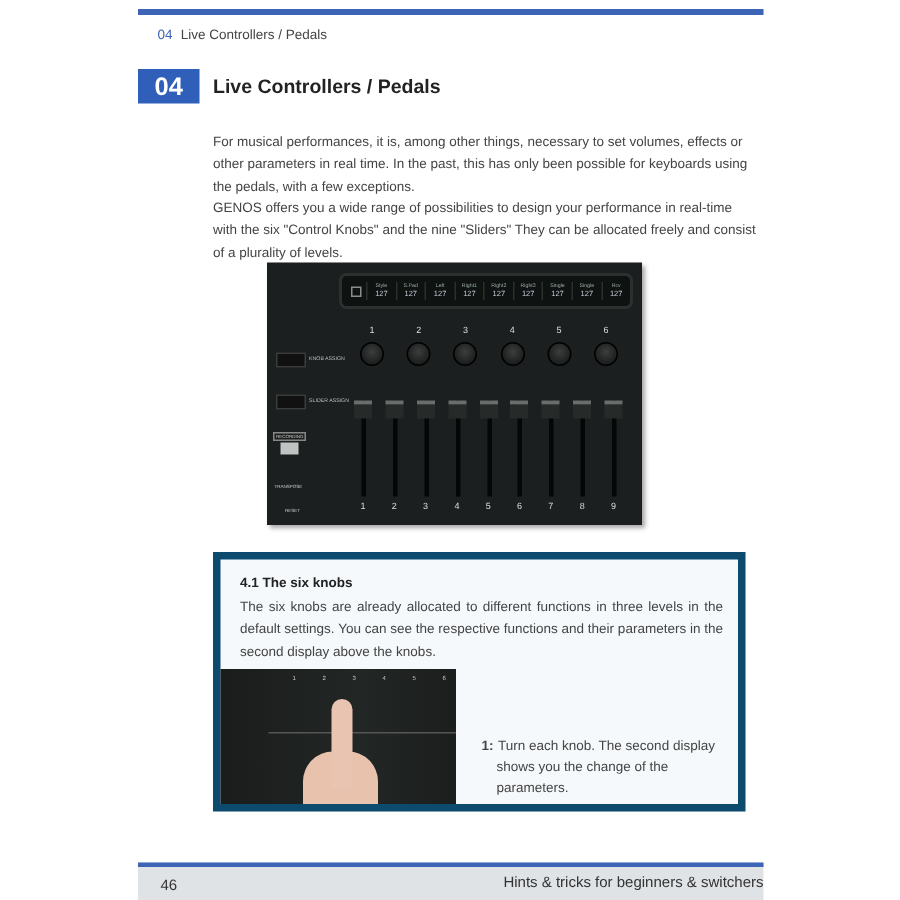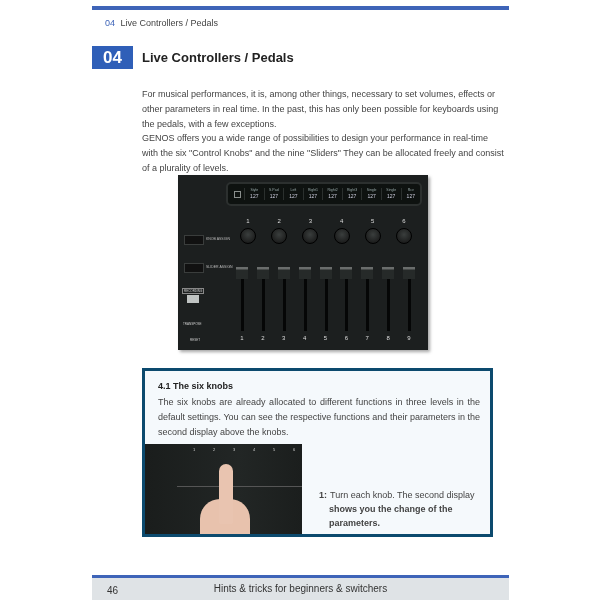--- a/index.html
+++ b/index.html
@@ -43,39 +43,39 @@
   .transpose { position:absolute; left:5px; top:147px; font-size:3px; color:#ccc; }
   .reset { position:absolute; left:12px; top:163px; font-size:3px; color:#ccc; }
   .slider-row { position:absolute; left:55px; top:92px; width:185px; display:flex; justify-content:space-between; }
   .slider-col { width:18px; text-align:center; position:relative; height:80px; }
   .slider-track { position:absolute; left:8px; top:0; width:3px; height:64px; background:#050606; }
   .slider-cap { position:absolute; left:3px; top:0; width:12px; height:12px; background:linear-gradient(#6a6d6c 0, #6a6d6c 2px, #262a29 3px); }
   .slider-num { position:absolute; left:0; right:0; top:68px; font-size:6px; color:#ddd; }
 
   .subbox {
     position:absolute; left:142px; top:368px; width:345px; height:163px;
-    background:#f5f9fc; border:3px solid #0c4a6e;
+    background:#f5f9fc; border:5px solid #0c4a6e;
   }
   .subbox-title { position:absolute; left:13px; top:10px; font-size:9px; font-weight:bold; color:#222; }
   .subbox-text { position:absolute; left:13px; top:24px; width:322px; font-size:9px; line-height:15px; color:#444; text-align:justify; margin:0; }
   .photo {
     position:absolute; left:0; top:73px; width:157px; height:90px;
     background:linear-gradient(90deg,#1a1d1c,#222625 60%,#1b1e1d); overflow:hidden;
   }
   .photo .pnum { position:absolute; top:3px; font-size:4px; color:#ccc; }
   .photo .line { position:absolute; left:32px; width:125px; height:1px; background:#555; }
   .hand-finger { position:absolute; left:74px; top:20px; width:14px; height:60px; background:#e9c4b0; border-radius:7px 7px 2px 2px; }
   .hand-palm { position:absolute; left:55px; top:55px; width:50px; height:40px; background:#e8c2ad; border-radius:20px 20px 0 0; }
   .step { position:absolute; left:174px; top:104px; font-size:9px; line-height:14px; color:#444;margin-top:13px; }
   .step .n { font-weight:bold; margin-right:3px; }
-  .step .indent { padding-left:10px; display:block;font-weight:bold; }
+  .step .indent { padding-left:10px; display:block; }
 
   .footer-bar { position:absolute; left:92px; top:575px; width:417px; height:25px; background:#dfe3e6; border-top:3px solid #3e64b8; }
   .page-num { position:absolute; left:15px; top:7px; font-size:10px; color:#333;text-align:right; }
-  .footer-text { position:absolute; left:0; right:0; top:5px; text-align:center; font-size:10px; color:#333; }
+  .footer-text { position:absolute; left:0; right:0; top:5px; text-align:right; font-size:10px; color:#333; }
 </style>
 </head>
 <body>
 
 <div class="top-rule"></div>
 <div class="running-head">
   <span class="num">04</span>
   <span>Live Controllers / Pedals</span>
 </div>
 

